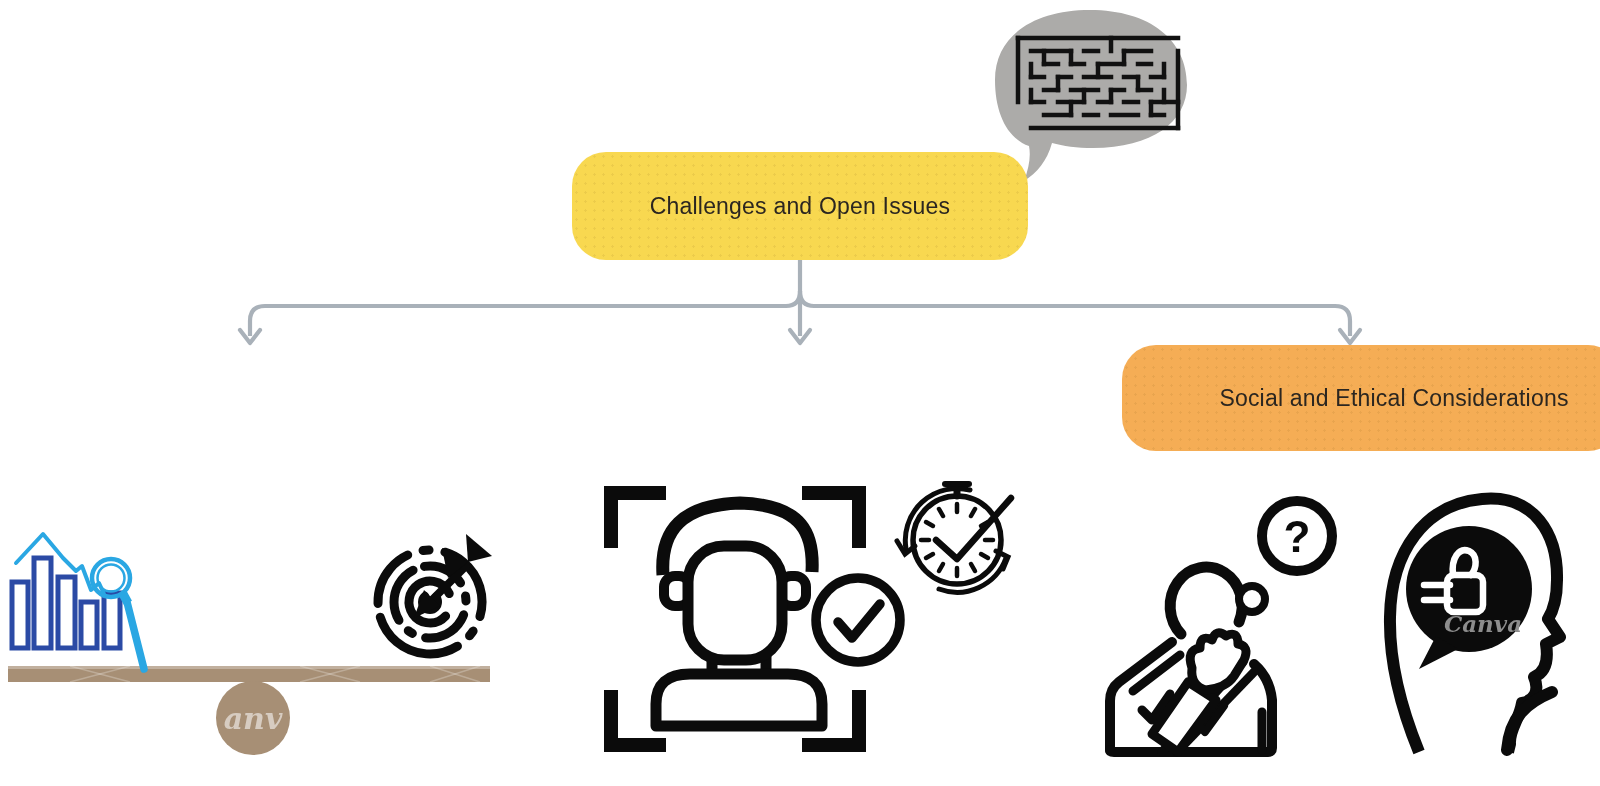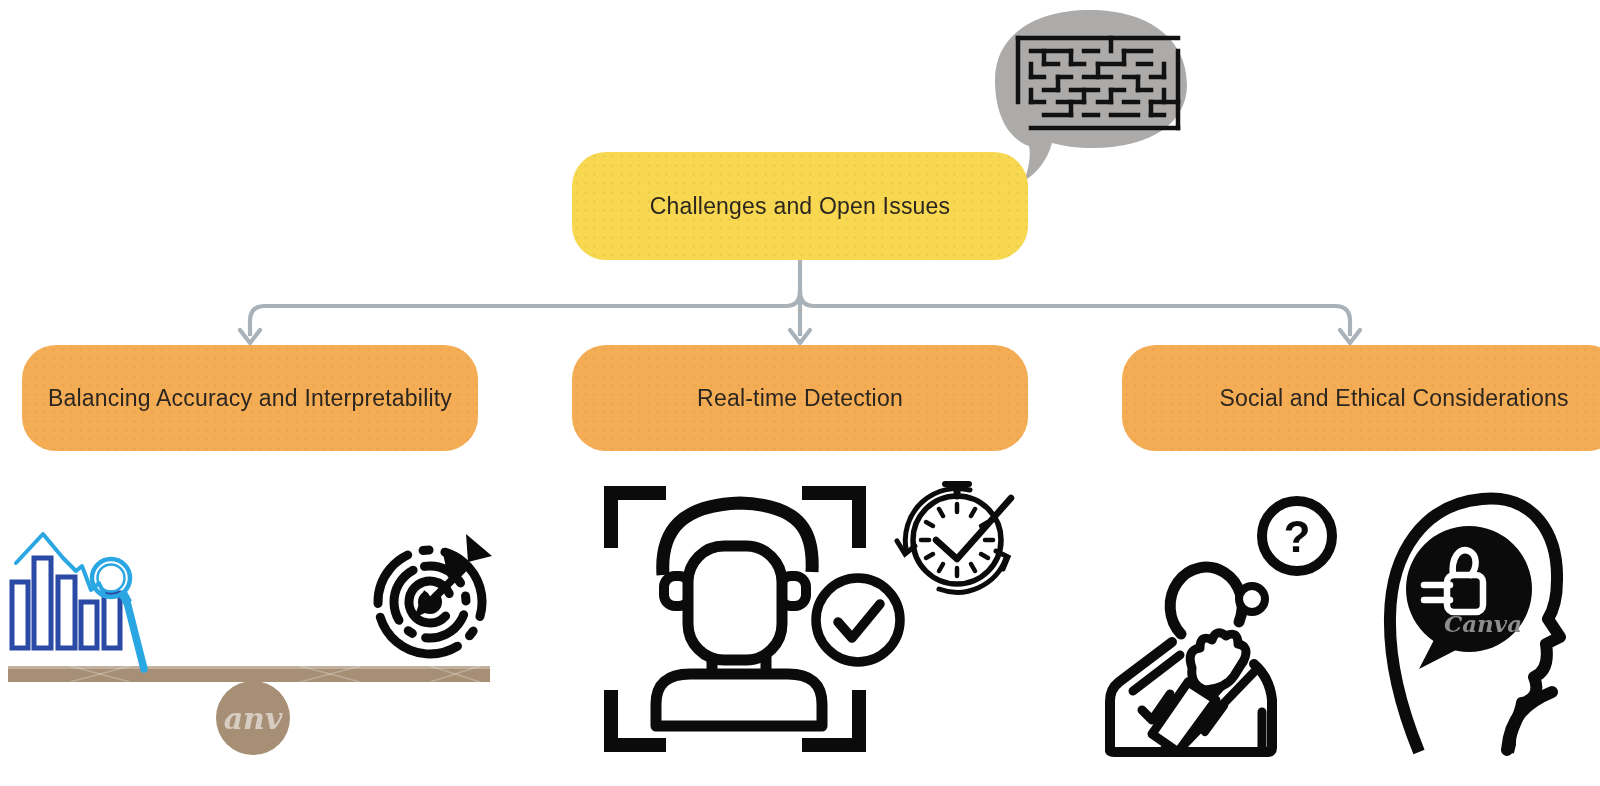--- a/index.html
+++ b/index.html
@@ -222,23 +222,17 @@
         <rect x="1447" y="575" width="36" height="37" rx="7"></rect>
         <path d="M1453,575 C1451,558 1459,547 1469,551 C1478,555 1477,568 1471,575"></path>
       </g>
       <text x="1483" y="632" text-anchor="middle" font-family="DejaVu Serif, serif" font-style="italic" font-weight="bold" font-size="23" fill="#8D8D8D">Canva</text>
     </g>
   </svg>
 
   <div class="node root">
     <span>Challenges and Open Issues</span>
   </div>
-  <div class="node b1">
-    <span>Balancing Accuracy and Interpretability</span>
-  </div>
-  <div class="node b2">
-    <span>Real-time Detection</span>
-  </div>
   <div class="node b3">
     <span>Social and Ethical Considerations</span>
   </div>
 
 </div>
 
 </body></html>

